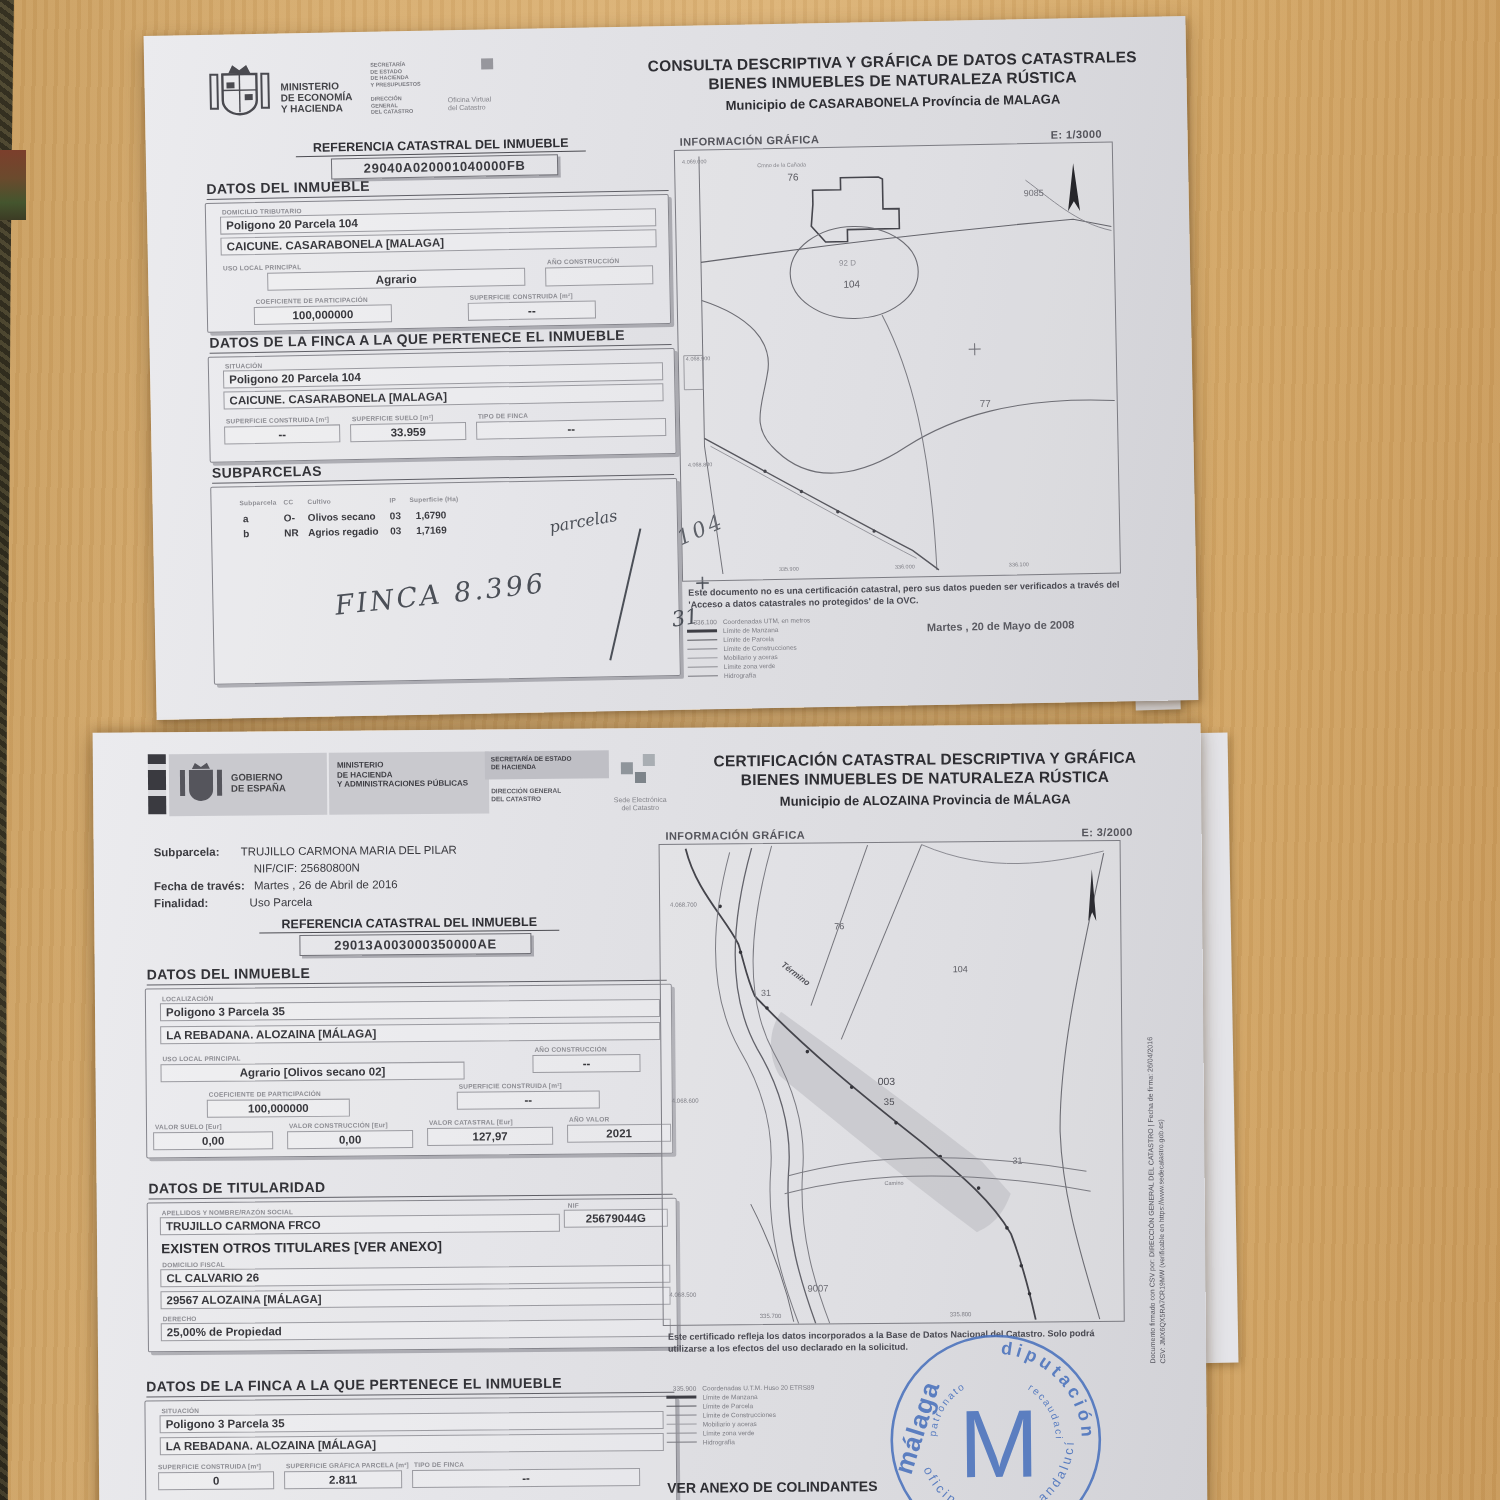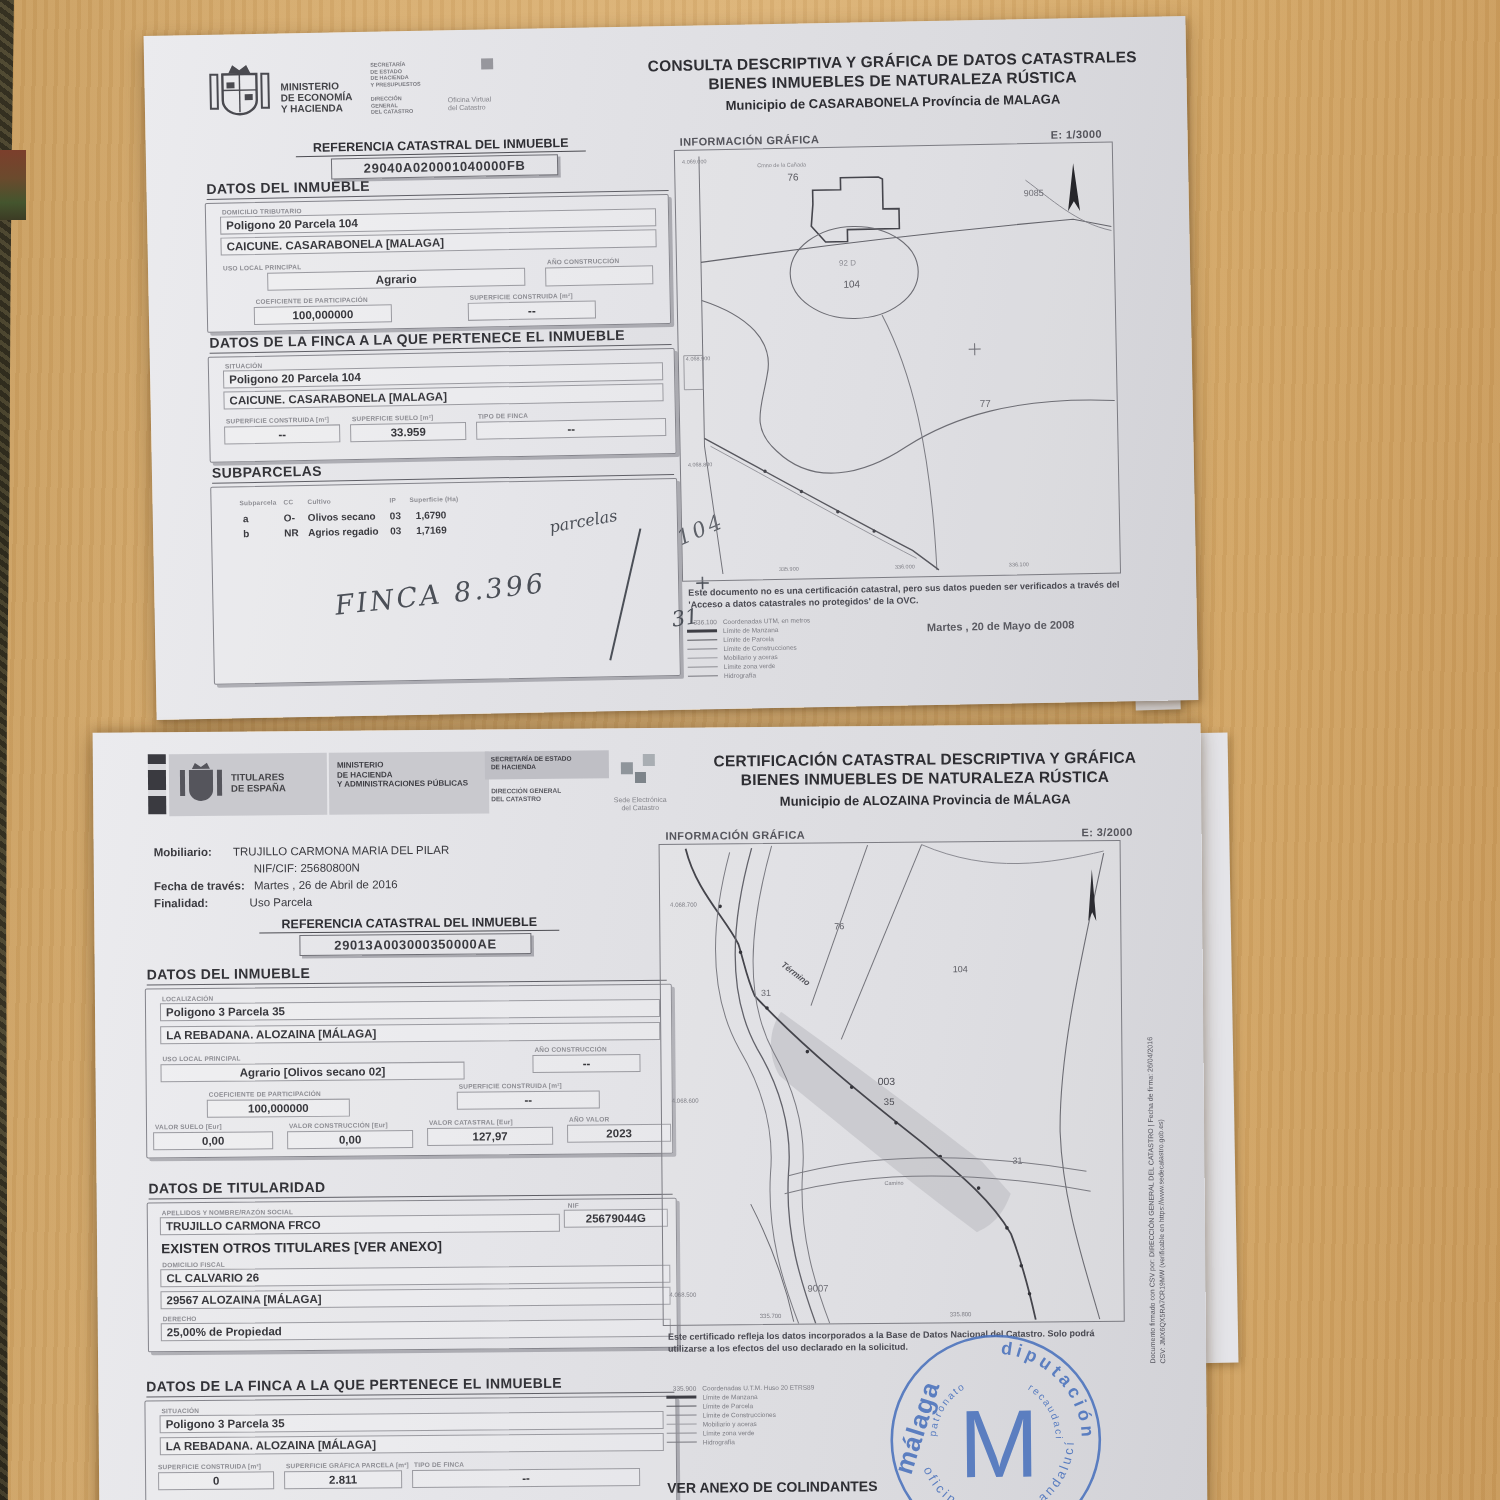--- a/index.html
+++ b/index.html
@@ -245,40 +245,40 @@
 <div class="paper" style="left:96px;top:728px;width:1108px;height:788px;transform:rotate(-0.5deg);box-shadow:0 -4px 10px rgba(70,45,15,.2),0 7px 20px rgba(70,45,15,.4);">
 
   <div class="abs" style="left:55px;top:22px;width:18px;height:60px;background:repeating-linear-gradient(180deg,#3a3a40 0 10px,#d8d8dc 10px 16px,#3a3a40 16px 26px);"></div>
   <div class="abs gray-box" style="left:76px;top:22px;width:158px;height:62px;">
     <svg class="abs" style="left:8px;top:6px;" width="48" height="50" viewBox="0 0 48 50">
       <path d="M12,10 h24 v20 a12,11 0 0 1 -24,0 z" fill="#55555c"></path>
       <path d="M15,9 l3,-6 6,4 6,-4 3,6 z" fill="#55555c"></path>
       <rect x="3" y="10" width="5" height="26" fill="#55555c"></rect>
         <rect x="40" y="10" width="5" height="26" fill="#55555c"></rect>
     </svg>
-    <div class="abs h-min pre" style="left:62px;top:18px;font-size:9.5px;">TITULARES
+    <div class="abs h-min pre" style="left:62px;top:18px;font-size:9.5px;">GOBIERNO
 DE ESPAÑA</div>
   </div>
   <div class="abs gray-box pre" style="left:236px;top:22px;width:152px;height:54px;font-weight:bold;font-size:8px;line-height:9.5px;padding:8px 0 0 8px;">MINISTERIO
 DE HACIENDA
 Y ADMINISTRACIONES PÚBLICAS</div>
   <div class="abs gray-box pre" style="left:392px;top:22px;width:118px;height:24px;font-weight:bold;font-size:6.5px;line-height:8px;padding:4px 0 0 6px;background:#bfbfc5;">SECRETARÍA DE ESTADO
 DE HACIENDA</div>
   <div class="abs pre" style="left:398px;top:58px;width:112px;font-weight:bold;font-size:6.5px;line-height:8px;color:#5a5a61;">DIRECCIÓN GENERAL
 DEL CATASTRO</div>
   <svg class="abs" style="left:524px;top:22px;" width="42" height="42" viewBox="0 0 42 42">
     <rect x="4" y="12" width="12" height="12" fill="#8f959b"></rect>
     <rect x="18" y="22" width="11" height="11" fill="#7d848a"></rect>
     <rect x="26" y="4" width="12" height="12" fill="#a9aeb3"></rect>
   </svg>
   <div class="abs tiny2 pre" style="left:512px;top:68px;text-align:center;width:70px;">Sede Electrónica
 del Catastro</div>
 
   <div class="abs" style="left:60px;top:112px;font-size:11.5px;line-height:17px;">
-    <div><span class="bold-line">Mobiliario:</span>
+    <div><span class="bold-line">Subparcela:</span>
          <span style="margin-left:18px;">TRUJILLO CARMONA MARIA DEL PILAR</span></div>
     <div><span style="margin-left:100px;">NIF/CIF: 25680800N</span></div>
     <div><span class="bold-line">Fecha de través:</span>
          <span style="margin-left:6px;">Martes , 26 de Abril de 2016</span></div>
     <div><span class="bold-line">Finalidad:</span>
          <span style="margin-left:38px;">Uso Parcela</span></div>
   </div>
 
   <div class="abs ref-label" style="left:165px;top:186px;width:300px;">REFERENCIA CATASTRAL DEL INMUEBLE</div>
   <div class="abs ref-box" style="left:205px;top:204px;width:230px;">29013A003000350000AE</div>
@@ -296,21 +296,21 @@
     <div class="abs vbox" style="left:60px;top:111px;width:135px;">100,000000</div>
     <div class="abs flabel" style="left:312px;top:96px;">SUPERFICIE CONSTRUIDA [m²]</div>
     <div class="abs vbox" style="left:310px;top:105px;width:135px;">--</div>
     <div class="abs flabel" style="left:8px;top:134px;">VALOR SUELO [Eur]</div>
     <div class="abs vbox" style="left:6px;top:143px;width:112px;">0,00</div>
     <div class="abs flabel" style="left:142px;top:134px;">VALOR CONSTRUCCIÓN [Eur]</div>
     <div class="abs vbox" style="left:140px;top:143px;width:118px;">0,00</div>
     <div class="abs flabel" style="left:282px;top:132px;">VALOR CATASTRAL [Eur]</div>
     <div class="abs vbox" style="left:280px;top:141px;width:118px;">127,97</div>
     <div class="abs flabel" style="left:422px;top:130px;">AÑO VALOR</div>
-    <div class="abs vbox" style="left:420px;top:139px;width:96px;">2023</div>
+    <div class="abs vbox" style="left:420px;top:139px;width:96px;">2021</div>
   </div>
 
   <div class="abs sec-head" style="left:52px;top:448px;width:524px;">DATOS DE TITULARIDAD</div>
   <div class="abs panel" style="left:50px;top:470px;width:528px;height:148px;">
     <div class="abs flabel" style="left:14px;top:6px;">APELLIDOS Y NOMBRE/RAZÓN SOCIAL</div>
     <div class="abs vline" style="left:12px;top:14px;width:388px;">TRUJILLO CARMONA FRCO</div>
     <div class="abs flabel" style="left:420px;top:2px;">NIF</div>
     <div class="abs vbox" style="left:416px;top:10px;width:96px;">25679044G</div>
     <div class="abs bold-line" style="left:13px;top:38px;font-size:13.5px;color:#2f2f34;">EXISTEN OTROS TITULARES  [VER ANEXO]</div>
     <div class="abs flabel" style="left:14px;top:58px;">DOMICILIO FISCAL</div>

